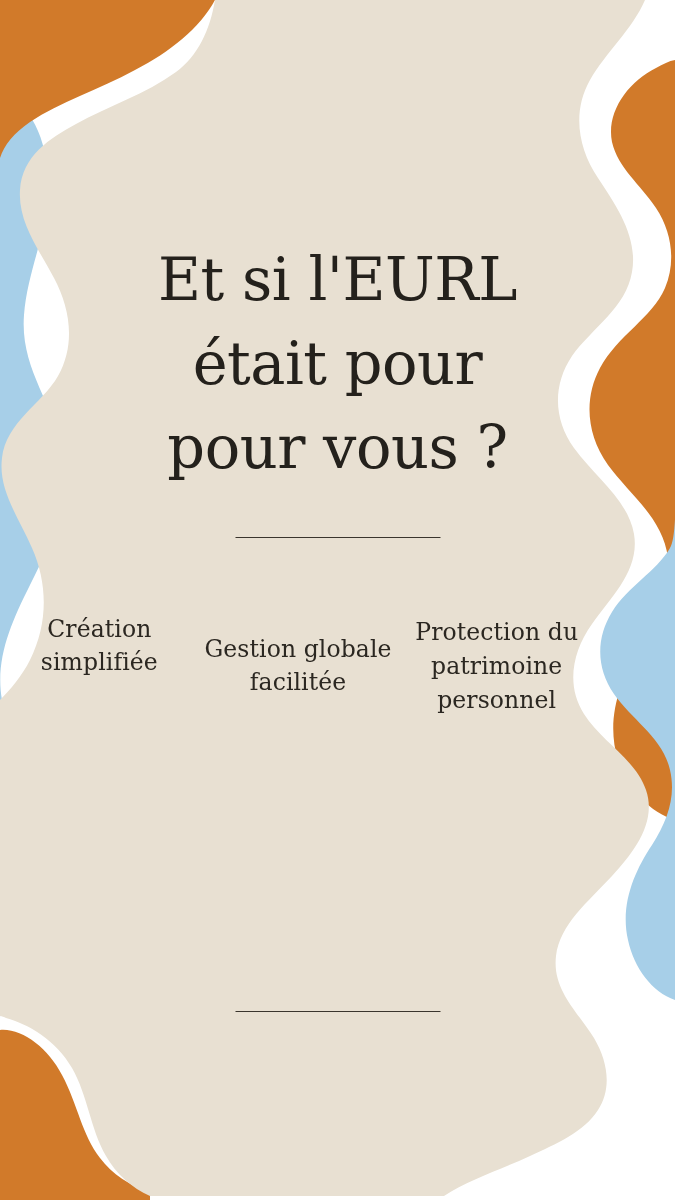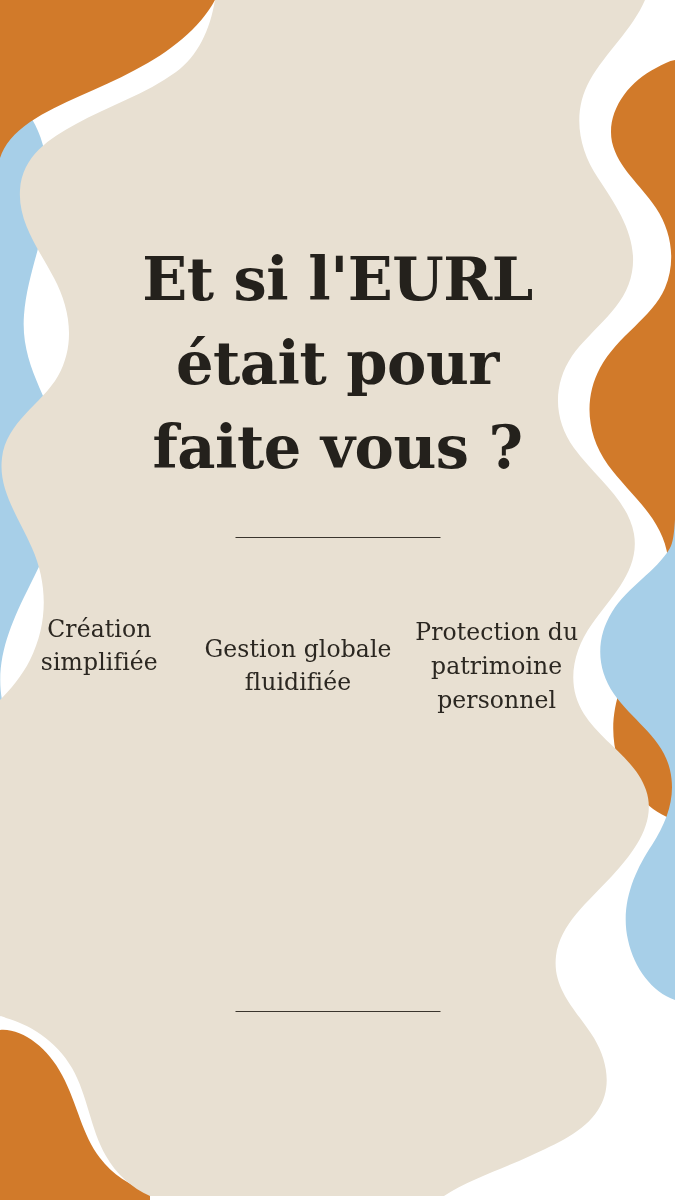--- a/index.html
+++ b/index.html
@@ -40,21 +40,21 @@
     align-items: center;
   }
 
   .headline {
     margin: 0;
     padding: 0 70px;
     width: 100%;
     box-sizing: border-box;
     text-align: center;
     font-family: "DejaVu Serif", "Liberation Serif", serif;
-    font-weight: 700;
+    font-weight: 400;
     font-size: 59px;
     line-height: 1.42;
     letter-spacing: -0.5px;
     color: #24211c;
   }
 
   .headline-wrap {
     position: absolute;
     top: 238px;
     left: 0;
@@ -133,27 +133,27 @@
          C6,422 42,404 58,376 C76,344 70,308 54,278 C38,248 18,222 20,190
          C22,156 50,138 76,124 C108,106 146,94 176,72 C198,56 210,30 215,0 Z"></path>
   </svg>
 
   <div class="content">
 
     <div class="headline-wrap">
       <h1 class="headline">
         <span>Et si l'EURL</span><br>
         <span>était pour</span><br>
-        <span>faite vous ?</span>
+        <span>pour vous ?</span>
       </h1>
     </div>
 
     <div class="rule rule-top"></div>
 
     <div class="benefits">
       <div class="benefit">Création simplifiée</div>
-      <div class="benefit">Gestion globale fluidifiée</div>
+      <div class="benefit">Gestion globale facilitée</div>
       <div class="benefit two-line">Protection du<br>patrimoine personnel</div>
     </div>
 
     <div class="rule rule-bottom"></div>
   </div>
 </div>
 
 </body></html>

